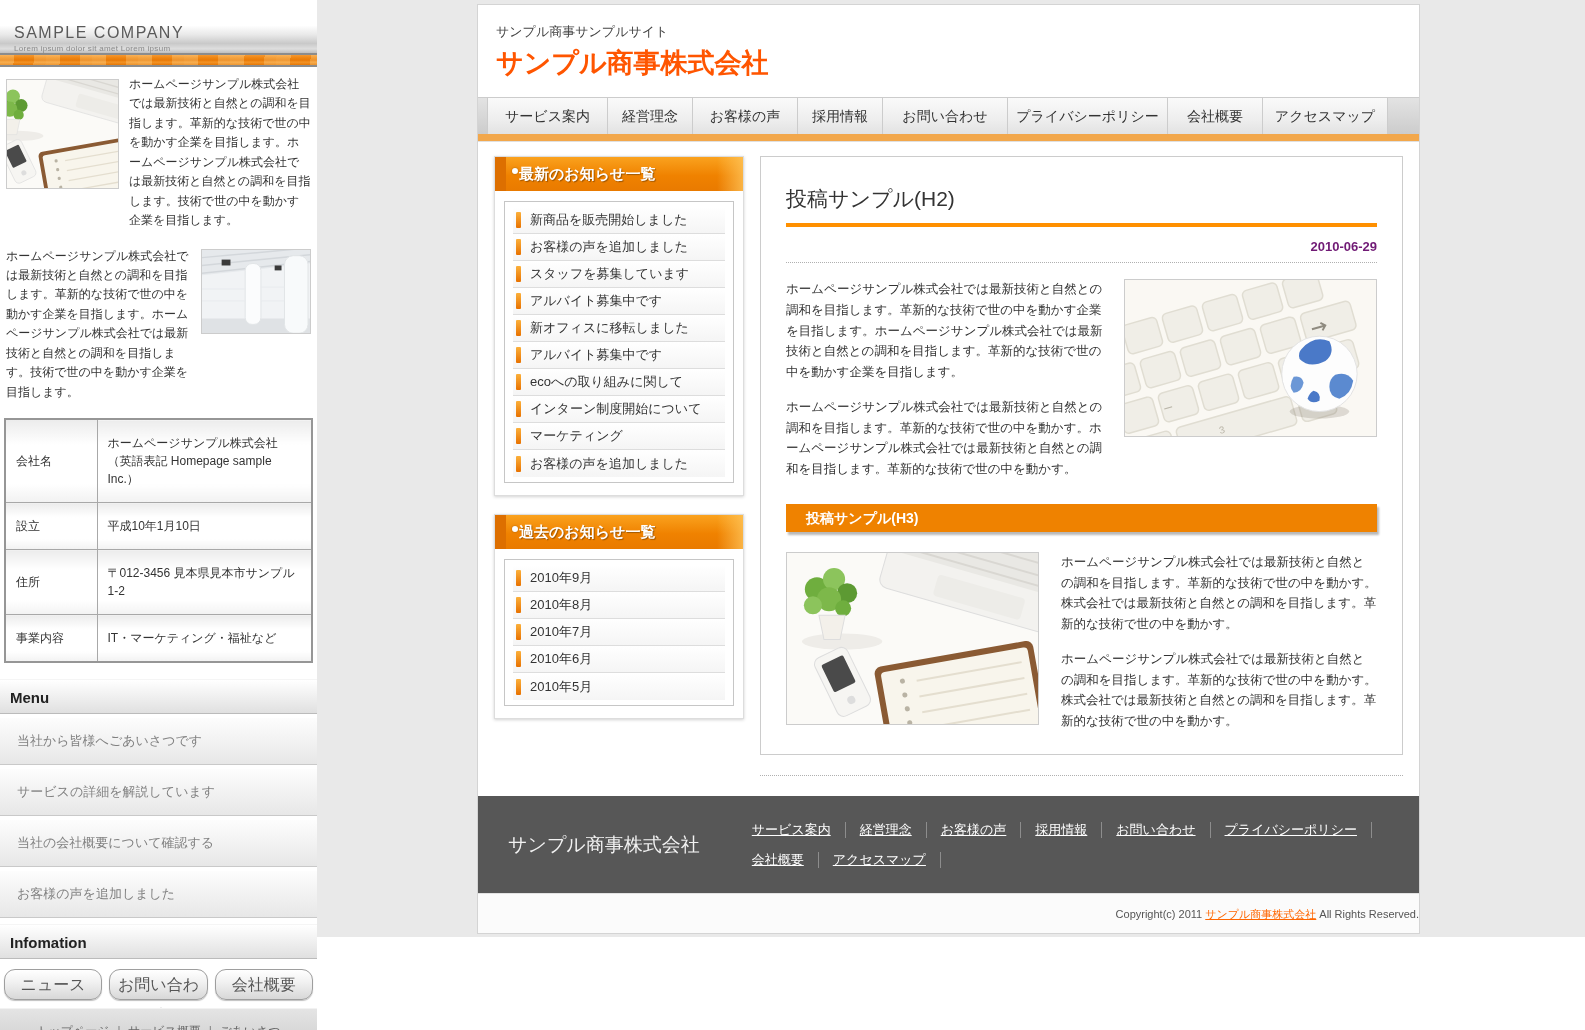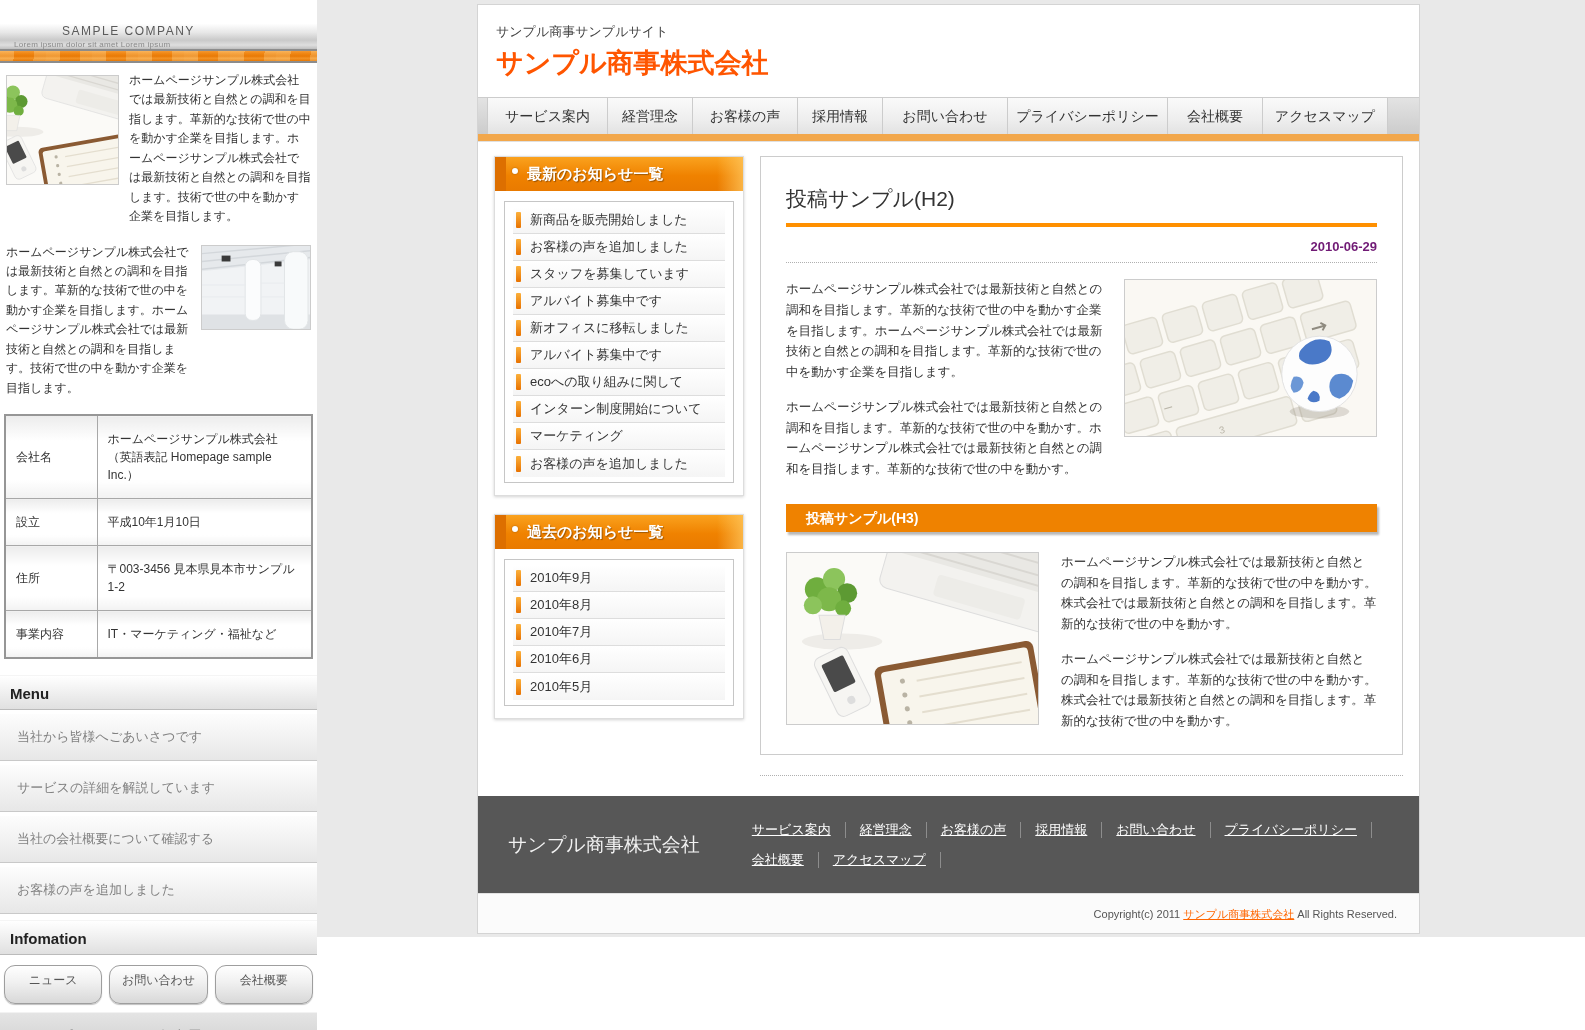--- a/index.html
+++ b/index.html
@@ -2,21 +2,21 @@
 <html><head>
 <meta charset="utf-8">
 <style>
   * { margin:0; padding:0; box-sizing:border-box; }
   html,body { width:1585px; height:1030px; background:#fff; font-family:"Liberation Sans","DejaVu Sans",sans-serif; color:#333; }
   body { position:relative; overflow:hidden; }
 
   
   .left-site { position:absolute; left:0; top:0; width:317px; height:1019px; background:#fff; display:flex; flex-direction:column; border-bottom:1px solid #e5e5e5; }
   .ls-header { height:75px; padding:24px 0 0 14px; background:linear-gradient(180deg,#ffffff 0%,#ffffff 48%,#e8e8e8 66%,#c9c9c9 82%,#dedede 92%,#bfbfbf 100%); }
-  .ls-logo-title { font-size:12px; color:#5a5a5a; letter-spacing:1.5px;margin-left:48px; }
+  .ls-logo-title { font-size:16px; color:#5a5a5a; letter-spacing:1.5px; }
   .ls-logo-sub { font-size:8px; color:#8a8a8a; margin-top:2px; letter-spacing:.3px; }
   .ls-banner { height:58px; border-top:2px solid #8c8c8c; border-bottom:2px solid #8c8c8c; padding:10px 0 0 12px; position:relative; overflow:hidden;
     background:linear-gradient(180deg,#f7a13b 0%,#f18a15 28%,#e97c07 52%,#f59b2e 72%,#e67a05 100%); }
   .ls-banner::before { content:""; position:absolute; inset:0;
     background:repeating-linear-gradient(94deg, rgba(255,225,170,.28) 0 14px, rgba(230,110,0,.18) 14px 34px, rgba(255,240,200,.2) 34px 46px); }
   .ls-banner-heading { position:relative; font-family:"Liberation Serif","DejaVu Serif",serif; font-weight:bold; font-size:14px; color:#fff; text-shadow:1px 1px 2px rgba(110,50,0,.9); }
   .ls-block { padding:8px 6px; background:#fff; display:flex; }
   .ls-block .txt { font-size:12px; line-height:1.62; color:#333; }
   .ls-photo { border:1px solid #ccc; background:#fbfaf8; flex:none; }
   .ls-block1 .ls-photo { width:113px; height:110px; margin-right:10px; margin-top:4px; }
@@ -27,21 +27,21 @@
   table.ls-table { width:100%; border-collapse:collapse; border:2px solid #969696; font-size:12px; }
   table.ls-table th, table.ls-table td { border:1px solid #a8a8a8; padding:14px 10px; text-align:left; font-weight:normal; vertical-align:middle;
     background:linear-gradient(180deg,#ececec 0%,#ffffff 30%,#ffffff 78%,#f2f2f2 100%); }
   table.ls-table th { width:92px; }
   table.ls-table td { white-space:pre-line; line-height:1.5; }
   .ls-subhead { padding:9px 10px 7px; font-size:15px; font-weight:bold; color:#222;
     background:linear-gradient(180deg,#ffffff,#e0e0e0); border-top:1px solid #f5f5f5; border-bottom:1px solid #bbb; margin-top:6px; }
   .ls-menu-item { margin:4px 0 0; padding:14px 17px; font-size:13px; color:#808080; cursor:pointer;
     background:linear-gradient(180deg,#fdfdfd,#e7e7e7); border-bottom:1px solid #c9c9c9; }
   .ls-buttons { display:flex; gap:7px; padding:10px 4px 8px; margin-top:auto; }
-  .ls-btn { flex:1; height:39px; line-height:29px; text-align:center; font-size:12px; color:#555; cursor:pointer;
+  .ls-btn { flex:1; height:31px; line-height:29px; text-align:center; font-size:16px; color:#555; cursor:pointer;
     border:1px solid #9e9e9e; border-radius:11px; background:linear-gradient(180deg,#ffffff 0%,#f0f0f0 45%,#d8d8d8 100%); box-shadow:0 1px 1px rgba(0,0,0,.25); }
   .ls-footlinks { height:44px; line-height:44px; text-align:center; font-size:12px; color:#666;
     background:linear-gradient(180deg,#e4e4e4,#cdcdcd); border-top:1px solid #f2f2f2; }
   .ls-footlinks span.lnk { cursor:pointer; }
 
   
   .right-site { position:absolute; left:317px; top:0; width:1268px; height:937px; background:#e9e9e9; }
   .page { margin-left:160px; margin-top:4px; width:943px; height:930px; background:#fff; border:1px solid #d4d4d4; display:flex; flex-direction:column; }
   .pg-header { padding:18px 0 0 18px; }
   .pg-tagline { font-size:13px; color:#444; }
@@ -51,21 +51,21 @@
     background:linear-gradient(180deg,#fafafa 0%,#eeeeee 60%,#e2e2e2 100%); }
   .nav-fill { background:linear-gradient(180deg,#e3e3e3,#cccccc); cursor:default; }
   .nav-fill.left { width:10px; border-left:none; }
   .nav-fill.right { flex:1; border-right:none; }
   .nav-bar { height:8px; background:#f2a74b; border-bottom:1px solid #e0e0e0; }
   .content { display:flex; gap:16px; padding:14px 16px 0; height:649px; overflow:hidden; }
 
   
   .col-left { width:250px; flex:none; }
   .box { background:#fff; border:1px solid #ddd; box-shadow:0 1px 3px rgba(0,0,0,.18); margin-bottom:18px; }
-  .box-head { position:relative; height:34px; display:flex; align-items:center; padding-left:32px;
+  .box-head { position:relative; height:34px; display:flex; align-items:center; padding-left:24px;
     background:linear-gradient(180deg,#faa21e 0%,#f08200 55%,#e97a00 100%); color:#fff; font-size:15px; font-weight:bold; text-shadow:1px 1px 1px rgba(0,0,0,.35); }
   .box-head::before { content:""; position:absolute; left:0; top:0; bottom:0; width:11px; background:#dd6f00; }
   .box-head::after { content:""; position:absolute; right:0; top:0; bottom:0; width:26px; background:linear-gradient(90deg,rgba(255,200,90,0),rgba(255,198,92,.75)); }
   .bullet { position:absolute; left:17px; top:11px; width:6px; height:6px; border:3px solid #fff; border-radius:50%; background:#d9d9d9; box-shadow:0 0 2px rgba(0,0,0,.35); }
   .box-list { margin:10px 9px 12px; border:1px solid #c6c6c6; padding:5px 8px; }
   .nitem { display:flex; align-items:center; height:27px; border-bottom:1px solid #ddd; cursor:pointer;
     background:linear-gradient(180deg,#ffffff,#f5f5f5); font-size:13px; color:#333; }
   .nitem:last-child { border-bottom:none; }
   .tick { width:5px; height:16px; margin:0 9px 0 3px; border-radius:1px; background:linear-gradient(180deg,#fbb03b,#e87200); flex:none; }
 
@@ -91,21 +91,21 @@
   .prevnext { text-align:center; font-size:13px; color:#333; margin-top:18px; }
   .pn-link { color:#ff6600; text-decoration:underline; cursor:pointer; }
   .pn-next { margin-left:42px; }
 
   
   .pg-footer { margin-top:auto; background:#575757; height:97px; display:flex; align-items:center; padding:0 30px; }
   .ft-site { color:#f2f2f2; font-size:19px; margin-right:52px; flex:none; }
   .ft-links-row { display:flex; align-items:center; height:30px; }
   .ft-link { color:#fff; font-size:13px; text-decoration:underline; cursor:pointer; padding:0 14px; border-right:1px solid #8d8d8d; line-height:16px; }
   .ft-link:first-child { padding-left:0; }
-  .pg-copy { height:40px; line-height:40px; background:#fbfbfb; border-top:1px solid #e2e2e2; text-align:right; padding-right:22px; font-size:11px; color:#555; }
+  .pg-copy { height:40px; line-height:40px; background:#fbfbfb; border-top:1px solid #e2e2e2; text-align:right; font-size:11px; color:#555; }
   .pg-copy .cp-link { color:#ff6600; text-decoration:underline; cursor:pointer; }
 
   svg { display:block; width:100%; height:100%; }
 </style>
 </head>
 <body>
 
 <div class="left-site">
   <div class="ls-header">
     <div class="ls-logo-title">SAMPLE COMPANY</div>
@@ -206,21 +206,21 @@
         <th>会社名</th>
         <td>ホームページサンプル株式会社
 （英語表記 Homepage sample Inc.）</td>
       </tr>
       <tr>
         <th>設立</th>
         <td>平成10年1月10日</td>
       </tr>
       <tr>
         <th>住所</th>
-        <td>〒003-3456 見本県見本市サンプル1-2</td>
+        <td>〒012-3456 見本県見本市サンプル1-2</td>
       </tr>
       <tr>
         <th>事業内容</th>
         <td>IT・マーケティング・福祉など</td>
       </tr>
     </tbody>
       </table>
   </div>
 
   <div class="ls-subhead">Menu</div>

